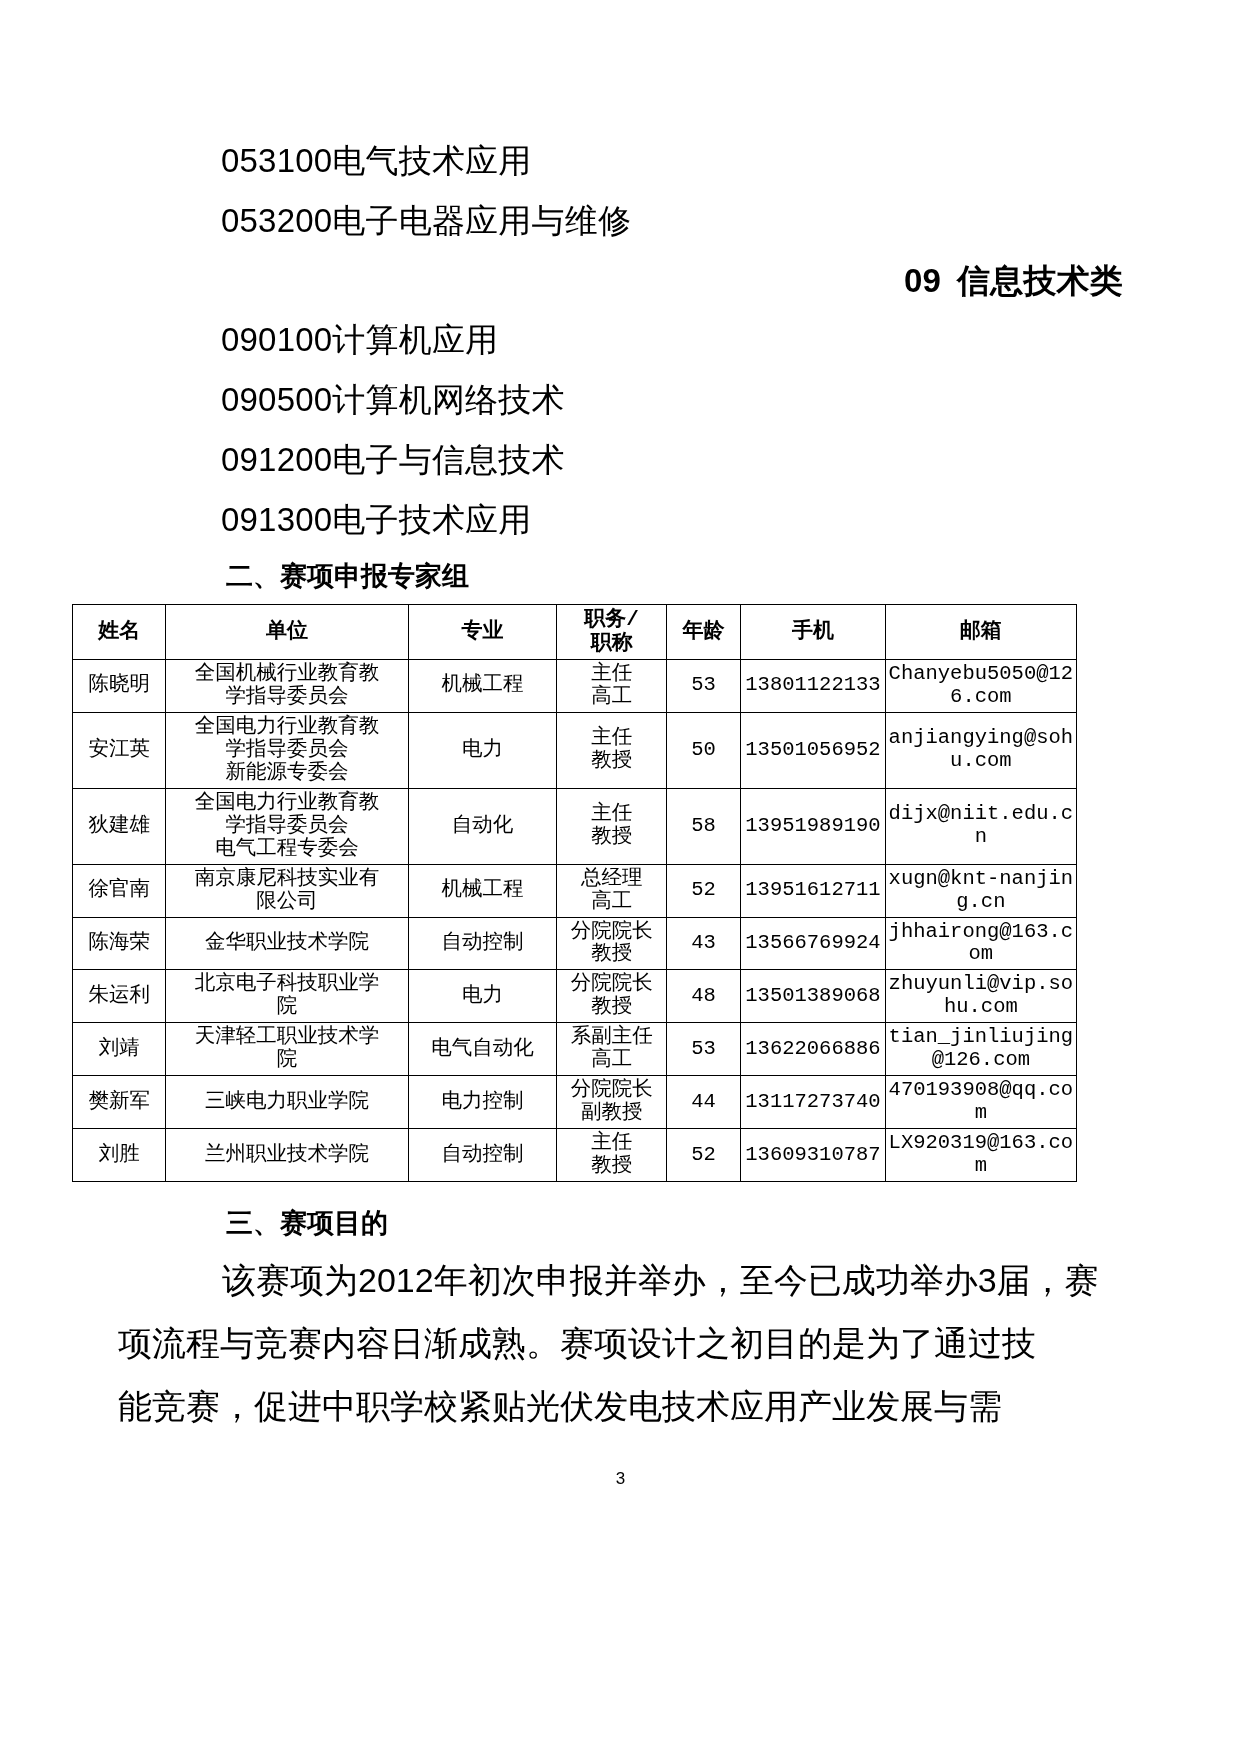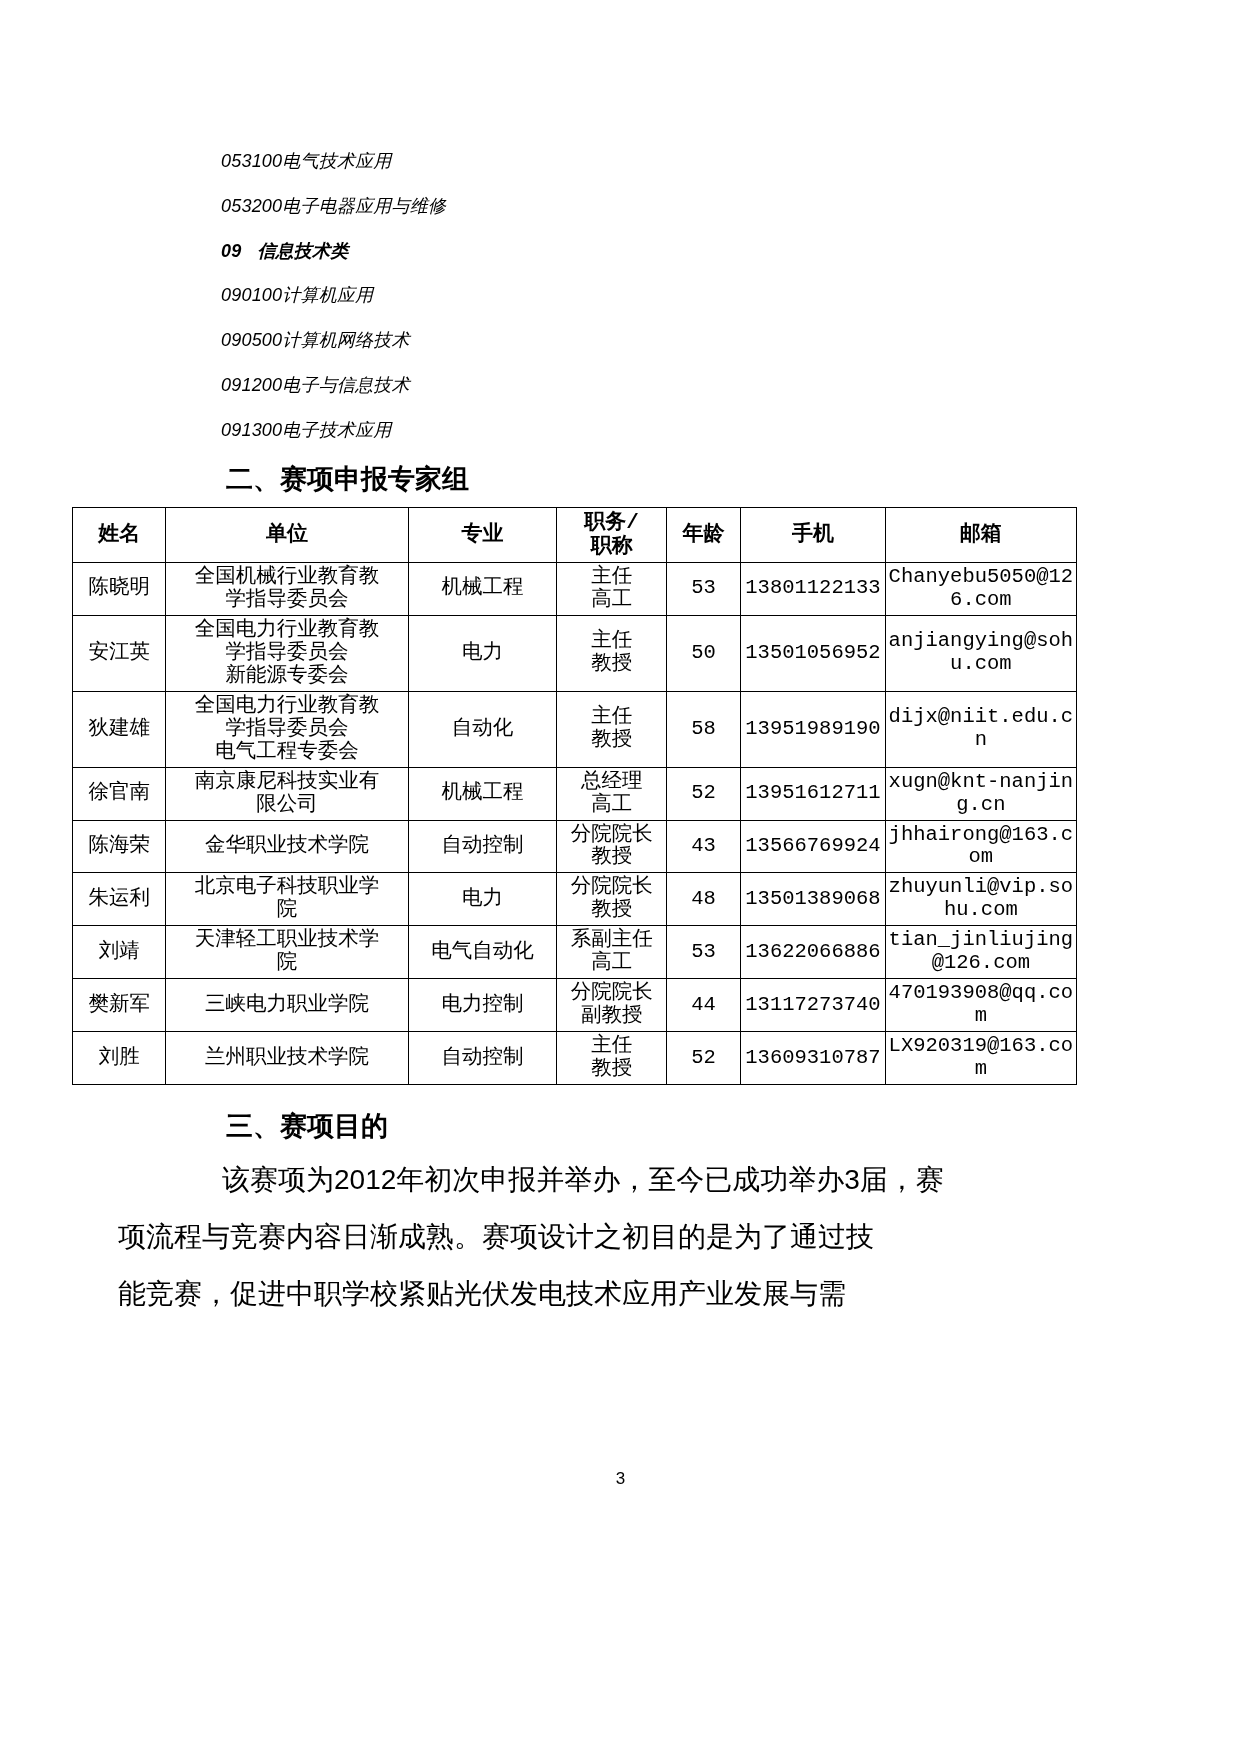--- a/index.html
+++ b/index.html
@@ -16,33 +16,33 @@
     width: 1241px;
     height: 1754px;
     background: #ffffff;
     box-sizing: border-box;
     padding: 140px 118px 0 118px;
     overflow: hidden;
   }
 
   
   .major-line {
-    font-size: 18px;
-    line-height: 1;
-    margin: 12px 0 27px 0;
+    font-size: 33px;
+    line-height: 1;
+    margin: 4px 0 27px 0;
     padding-left: 103px;
     letter-spacing: 0.2px;
     white-space: nowrap;
-    font-style: italic;
   }
   .major-line.bold {
     font-weight: bold;
   }
   .major-line.cat {
     margin-bottom: 26px;
+    text-align: right;
   }
   .gapsp { display: inline-block; width: 16px; }
 
   
   .section-heading {
     font-size: 27px;
     font-weight: bold;
     line-height: 1;
     margin: 0;
     padding-left: 108px;
@@ -83,21 +83,21 @@
   col.c-major  { width: 140px; }
   col.c-title  { width: 103px; }
   col.c-age    { width: 70px; }
   col.c-phone  { width: 136px; }
   col.c-email  { width: 180px; }
 
   .cell-multiline { white-space: pre-line; }
 
   
   .body-para {
-    font-size: 28px;
+    font-size: 34px;
     line-height: 1;
     margin: 0 0 29px 0;
     white-space: nowrap;
   }
   .body-para.indent {
     padding-left: 104px;
   }
 
   
   .page-number {

